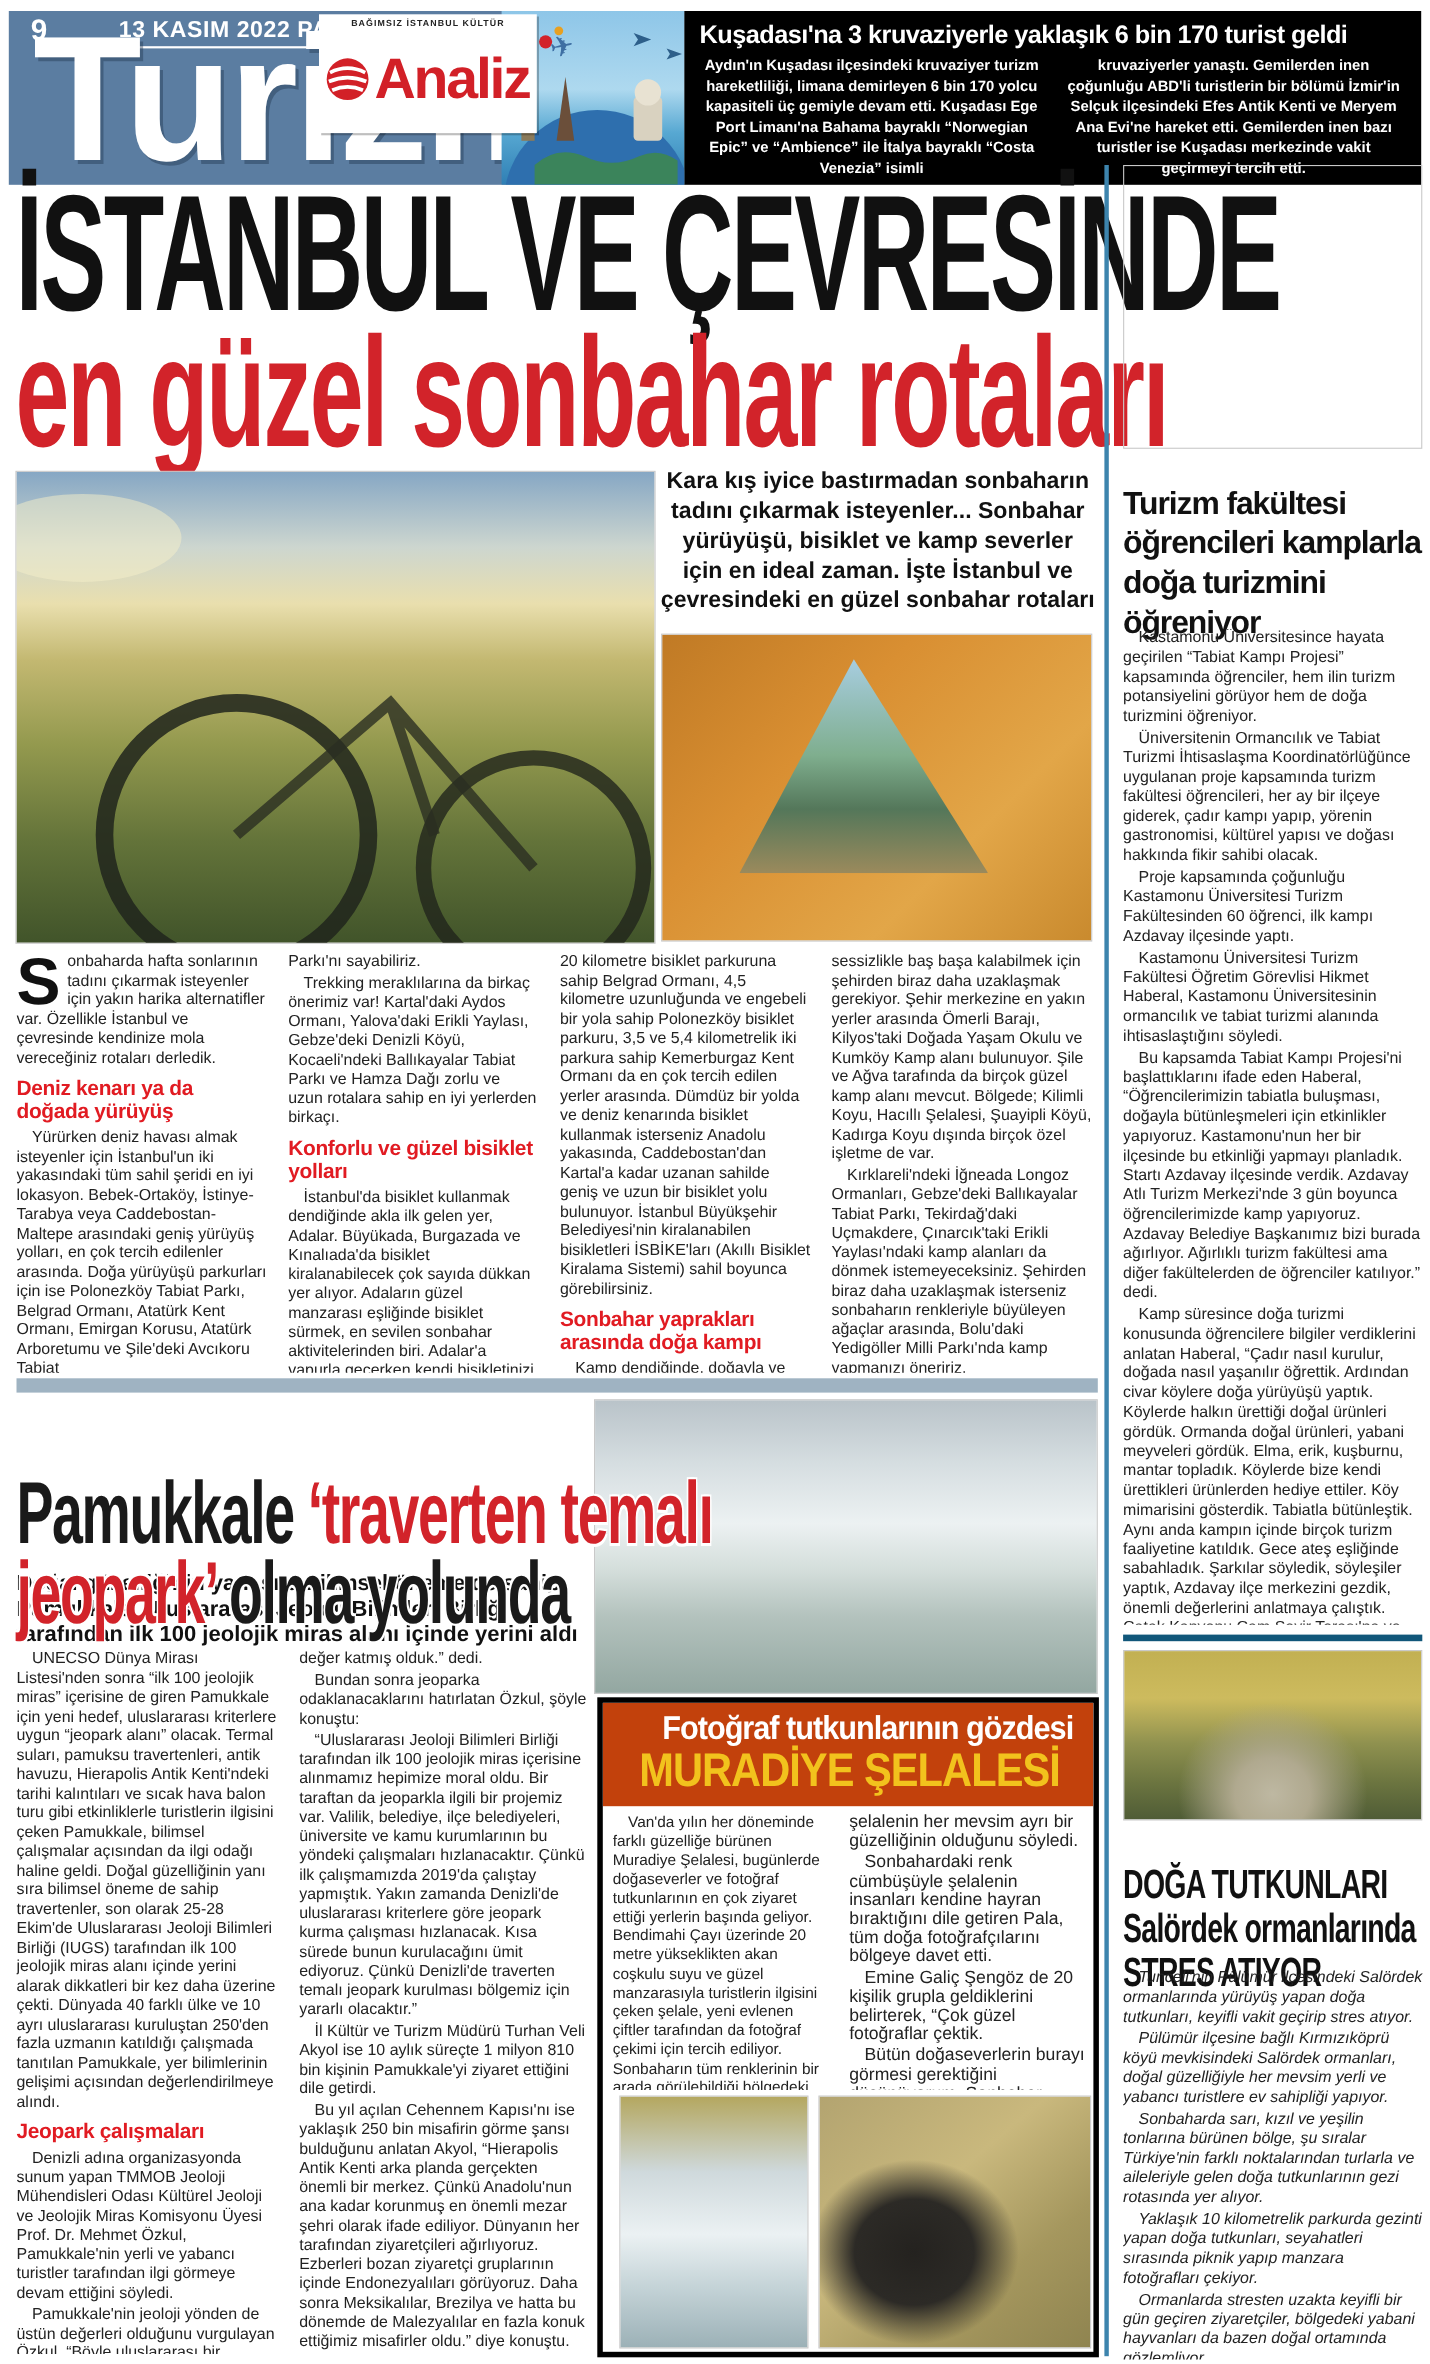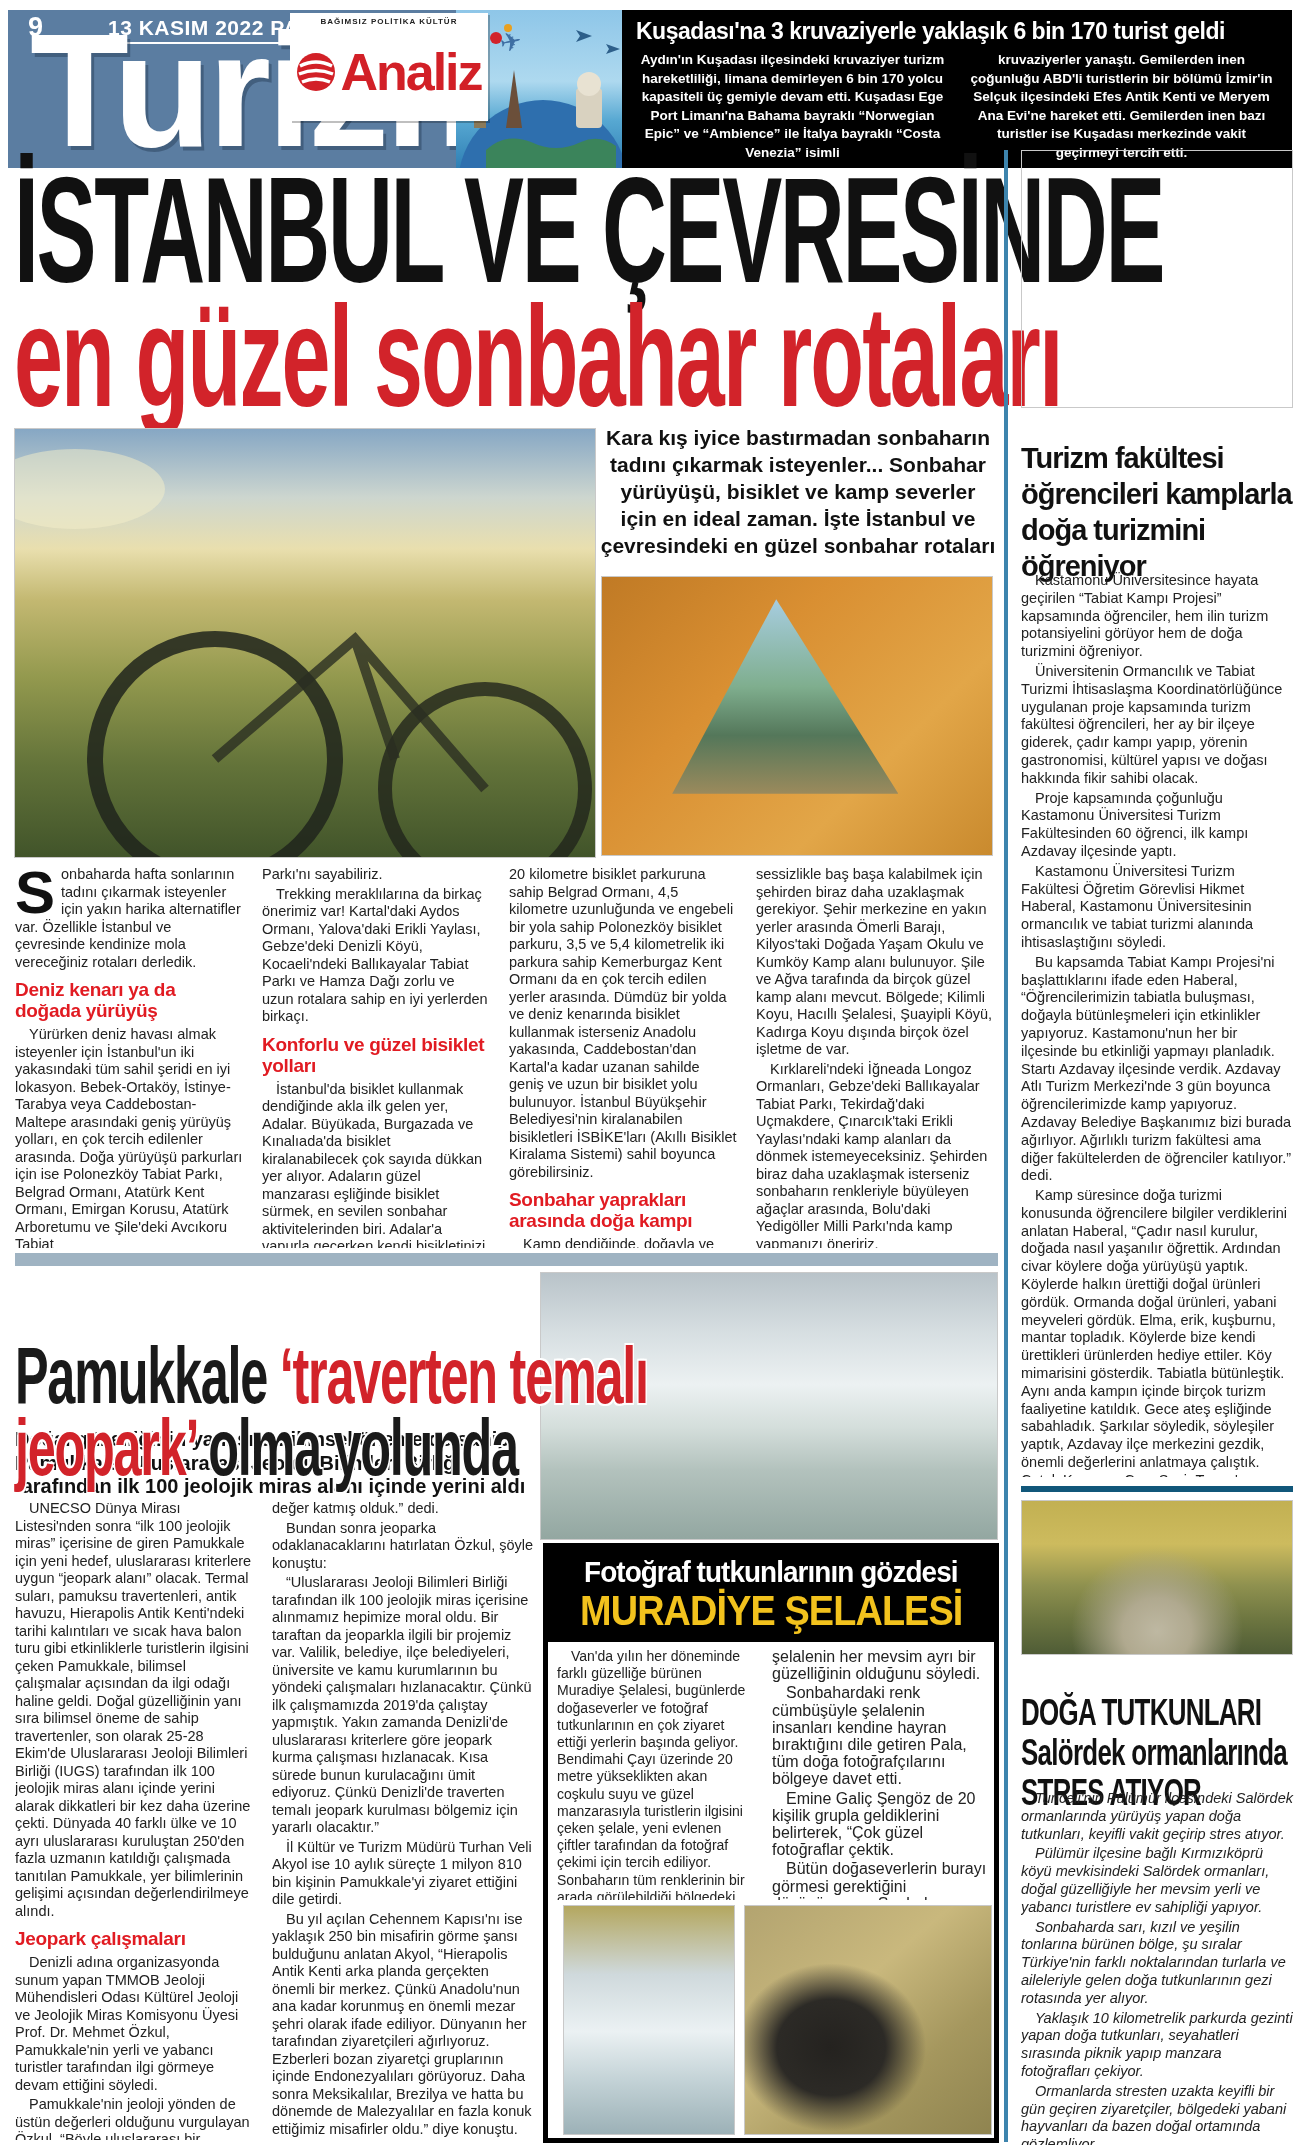--- a/index.html
+++ b/index.html
@@ -79,21 +79,21 @@
   .pk-headline{position:absolute;left:15px;top:1274px;width:1120px;font-size:80px;line-height:72px;
                font-weight:bold;letter-spacing:-2px;transform:scaleX(.63);transform-origin:0 0;
                text-shadow:-2px -2px 0 #fff,2px -2px 0 #fff,-2px 2px 0 #fff,2px 2px 0 #fff;z-index:2;}
   .pk-red{color:#d2232a;}
   .pk-lead{position:absolute;left:15px;top:1428px;width:520px;font-size:20px;line-height:23.5px;font-weight:bold;color:#111;}
   .col-pk1{left:15px; top:1500px;width:238px;height:640px;}
   .col-pk2{left:272px;top:1500px;width:262px;height:640px;}
   
   .wf-box{position:absolute;left:543px;top:1543px;width:456px;height:600px;border:5px solid #000;
           box-sizing:border-box;background:#fff;overflow:hidden;}
-  .wf-head{background:#000000;text-align:center;padding:8px 4px 10px 4px;}
+  .wf-head{background:#c2410c;text-align:right;padding:8px 4px 10px 4px;}
   .wf-kicker{color:#fff;font-size:30px;line-height:32px;font-weight:bold;letter-spacing:-1px;
              display:inline-block;transform:scaleX(.93);transform-origin:50% 50%;white-space:nowrap;}
   .wf-title{color:#f2c21d;font-size:43px;line-height:44px;font-weight:bold;letter-spacing:-1px;
             display:inline-block;transform:scaleX(.88);transform-origin:50% 50%;white-space:nowrap;}
   .col-wf1{left:557px;top:1648px;width:200px;height:252px;font-size:14px;line-height:17.2px;}
   .col-wf2{left:772px;top:1648px;width:216px;height:252px;font-size:16px;line-height:17.2px;}
   
   .forest-headline{position:absolute;left:1021px;top:1662px;width:392px;font-size:37px;line-height:40px;
                    font-weight:bold;color:#111;letter-spacing:-1px;transform:scaleX(.70);transform-origin:0 0;white-space:nowrap;}
   .col-forest{left:1021px;top:1790px;width:274px;height:355px;font-size:14.5px;line-height:17.8px;font-style:italic;}
@@ -119,21 +119,21 @@
         <rect x="20" y="64" width="8" height="12" fill="#8a7a5a"></rect>
         <rect x="120" y="78" width="26" height="40" rx="4" fill="#d9d2c0"></rect>
         <circle cx="133" cy="74" r="12" fill="#e8e2d2"></circle>
         <circle cx="40" cy="28" r="6" fill="#d2232a"></circle>
         <circle cx="52" cy="18" r="4" fill="#e8a020"></circle>
         <path d="M120 20 l16 6 l-16 6 l4 -6 z" fill="#2d5f8a"></path>
         <path d="M150 34 l14 5 l-14 5 l3 -5 z" fill="#2d5f8a"></path>
       </svg>
     </div>
     <div class="masthead">
-      <div class="masthead-tagline">BAĞIMSIZ POLİTİKA KÜLTÜR</div>
+      <div class="masthead-tagline">BAĞIMSIZ İSTANBUL KÜLTÜR</div>
       <div class="masthead-row">
         <span class="masthead-globe">
           <svg width="40" height="40" viewBox="0 0 40 40">
             <circle cx="20" cy="20" r="19" fill="#d22027"></circle>
             <path d="M4 14 q16 -8 32 0" stroke="#fff" stroke-width="3.4" fill="none"></path>
             <path d="M3 22 q17 -7 34 0" stroke="#fff" stroke-width="3.4" fill="none"></path>
             <path d="M6 30 q14 -6 28 0" stroke="#fff" stroke-width="3.4" fill="none"></path>
           </svg>
         </span>
         <span class="masthead-name">Analiz</span>

